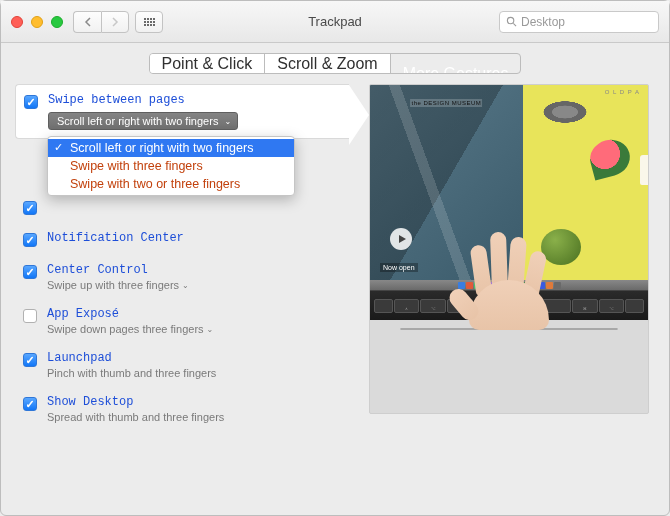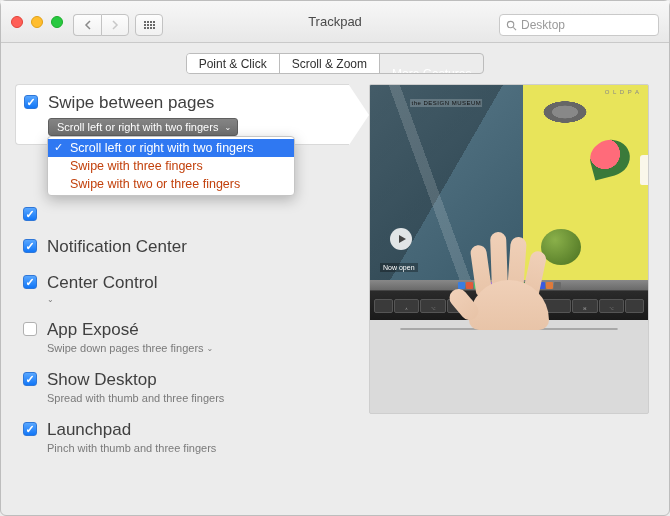--- a/index.html
+++ b/index.html
@@ -1,49 +1,49 @@
 <!DOCTYPE html>
 <html><head>
 <meta charset="utf-8">
 <style>
   * { box-sizing: border-box; margin: 0; padding: 0; font-family: -apple-system, "Helvetica Neue", Arial, sans-serif; }
   body { width: 670px; height: 516px; background: #ececec; overflow: hidden; position: relative; }
   .window { width: 670px; height: 516px; background: #ececec; border: 1px solid #bdbdbd; border-radius: 6px; position: relative; }
-  .titlebar { height: 42px; background: linear-gradient(#f7f7f7, #e8e8e8); border-bottom: 1px solid #c9c9c9; display: flex; padding: 13px 10px; position: relative; }
+  .titlebar { height: 42px; background: linear-gradient(#f7f7f7, #e8e8e8); border-bottom: 1px solid #c9c9c9; display: flex; align-items: center; padding: 1px 10px; position: relative; }
   .traffic { display: flex; gap: 8px; align-items: center; }
   .dot { width: 12px; height: 12px; border-radius: 50%; }
   .red { background: #ff5f57; border:1px solid #e24238;}
   .yellow { background: #ffbd2e; border:1px solid #e1a116;}
   .green { background: #28c940; border:1px solid #1bad2c;}
   .nav-group { display: flex; margin-left: 10px; }
   .nav-btn { width: 28px; height: 22px; background: linear-gradient(#fdfdfd,#f1f1f1); border:1px solid #c3c3c3; display:flex;align-items:center;justify-content:center;color:#8c8c8c;font-size:11px;}
   .nav-btn:first-child{border-radius:4px 0 0 4px;border-right:none;}
   .nav-btn:last-child{border-radius:0 4px 4px 0;}
   .grid-btn { width: 28px; height: 22px; margin-left:6px;background: linear-gradient(#fdfdfd,#f1f1f1); border:1px solid #c3c3c3;border-radius:4px;display:flex;align-items:center;justify-content:center;}
   .grid-icon { display:grid;grid-template-columns:repeat(4,2px);grid-template-rows:repeat(3,2px);gap:1px;}
   .grid-icon span{background:#6a6a6a;width:2px;height:2px;}
   .title { position:absolute;left:50%;transform:translateX(-50%);font-size:13px;color:#4a4a4a;font-weight:400;}
   .search { margin-left:auto;width:160px;height:22px;background:#fff;border:1px solid #c9c9c9;border-radius:4px;display:flex;align-items:center;padding:0 6px;color:#9a9a9a;font-size:12px;}
   .search svg{margin-right:4px;}
   .tabs { display:flex;justify-content:center;padding:10px 0 10px;}
   .tab-seg { display:flex;border:1px solid #bcbcbc;border-radius:4px;overflow:hidden;height:21px;}
-  .tab { font-size:12px;padding:0 12px;display:flex;align-items:center;background:#fff;color:#303030;border-right:1px solid #bcbcbc;text-align:center;}
+  .tab { font-size:16px;padding:0 12px;display:flex;align-items:center;background:#fff;color:#303030;border-right:1px solid #bcbcbc;text-align:center;}
   .tab:last-child{border-right:none;margin-top:20px;}
   .tab.active { background:#3f8ff2;color:#fff;}
   .content { display:flex;padding:0 18px;gap:0;}
   .settings { width: 330px; display:flex;flex-direction:column;gap:0;}
   .item { display:flex;align-items:flex-start;padding:8px 0 8px 4px;position:relative;}
   .item.arrow-out { background:#fff; border-radius:4px 0 0 4px; border:1px solid #d9d9d9; border-right:none; padding:8px 0 8px 8px; margin-left:-4px; position:relative;}
   .item.arrow-out::after { content:''; position:absolute; right:-20px; top:0; width:0;height:0; border-top:30px solid transparent; border-bottom:30px solid transparent; border-left:20px solid #fff;}
   .item.arrow-out::before { content:''; position:absolute; right:-21px; top:-1px; width:0;height:0; border-top:31px solid transparent; border-bottom:31px solid transparent; border-left:21px solid #d9d9d9;z-index:-1;}
   .cb { width:14px;height:14px;border:1px solid #b1b1b1;border-radius:3px;background:#fff;margin-right:10px;margin-top:2px;flex-shrink:0;display:flex;align-items:center;justify-content:center;}
   .cb.checked { background:linear-gradient(#59a7ff,#1176f7);border-color:#2f77d8;}
   .cb.checked::after{content:'✓';color:#fff;font-size:11px;font-weight:bold;line-height:1;}
   .item-body { display:flex;flex-direction:column;gap:2px;flex:1;}
-  .item-title { font-size:17px;color:#404040;font-weight:500;}
+  .item-title { font-size:12px;color:#1d4ed8;font-weight:500;font-family:Liberation Mono, monospace;}
   .item-sub { font-size:11px;color:#7a7a7a;display:flex;align-items:center;gap:3px;}
   .chev{font-size:8px;color:#7a7a7a;}
   .dropdown-btn { margin-top:3px;height:18px;background:linear-gradient(#848484,#6f6f6f);color:#fff;font-size:11px;border-radius:3px;border:1px solid #5f5f5f;display:inline-flex;align-items:center;padding:0 6px 0 8px;gap:6px;width:fit-content;}
   .dropdown-btn .arr{font-size:8px;}
   .dropdown-menu { position:absolute;top:52px;left:28px;background:#fff;border:1px solid #c5c5c5;border-radius:4px;box-shadow:0 4px 14px rgba(0,0,0,0.25);z-index:50;padding:2px 0;min-width:248px;}
   .dropdown-menu .opt { font-size:12.5px;padding:2px 12px 2px 22px;position:relative;color:#c2410c;}
   .dropdown-menu .opt.sel { background:#2f78f2;color:#fff;}
   .dropdown-menu .opt .chk{position:absolute;left:6px;font-size:11px;}
   .preview { width:280px;height:330px;margin-left:20px;border:1px solid #cecece;background:#dadada;position:relative;overflow:hidden;border-radius:2px;}
   .prev-top{height:195px;display:flex;}
@@ -165,49 +165,50 @@
         <div class="item-body">
           <div class="item-title">Notification Center</div>
         </div>
       </div>
 
       <div class="item">
         <div class="cb checked"></div>
         <div class="item-body">
           <div class="item-title">Center Control</div>
           <div class="item-sub">
+              <span>Swipe up with three fingers</span>
               <span class="chev">⌄</span>
             </div>
         </div>
       </div>
 
       <div class="item">
         <div class="cb"></div>
         <div class="item-body">
           <div class="item-title">App Exposé</div>
           <div class="item-sub">
               <span>Swipe down pages three fingers</span>
               <span class="chev">⌄</span>
             </div>
         </div>
       </div>
 
       <div class="item">
         <div class="cb checked"></div>
         <div class="item-body">
+          <div class="item-title">Launchpad</div>
+          <div class="item-sub">Pinch with thumb and three fingers</div>
+        </div>
+      </div>
+
+      <div class="item">
+        <div class="cb checked"></div>
+        <div class="item-body">
           <div class="item-title">Show Desktop</div>
           <div class="item-sub">Spread with thumb and three fingers</div>
-        </div>
-      </div>
-
-      <div class="item">
-        <div class="cb checked"></div>
-        <div class="item-body">
-          <div class="item-title">Launchpad</div>
-          <div class="item-sub">Pinch with thumb and three fingers</div>
         </div>
       </div>
 
     </div>
 
     <div class="preview">
       <div class="prev-top">
         <div class="prev-left">
           <div class="museum-logo">the
 DESIGN

